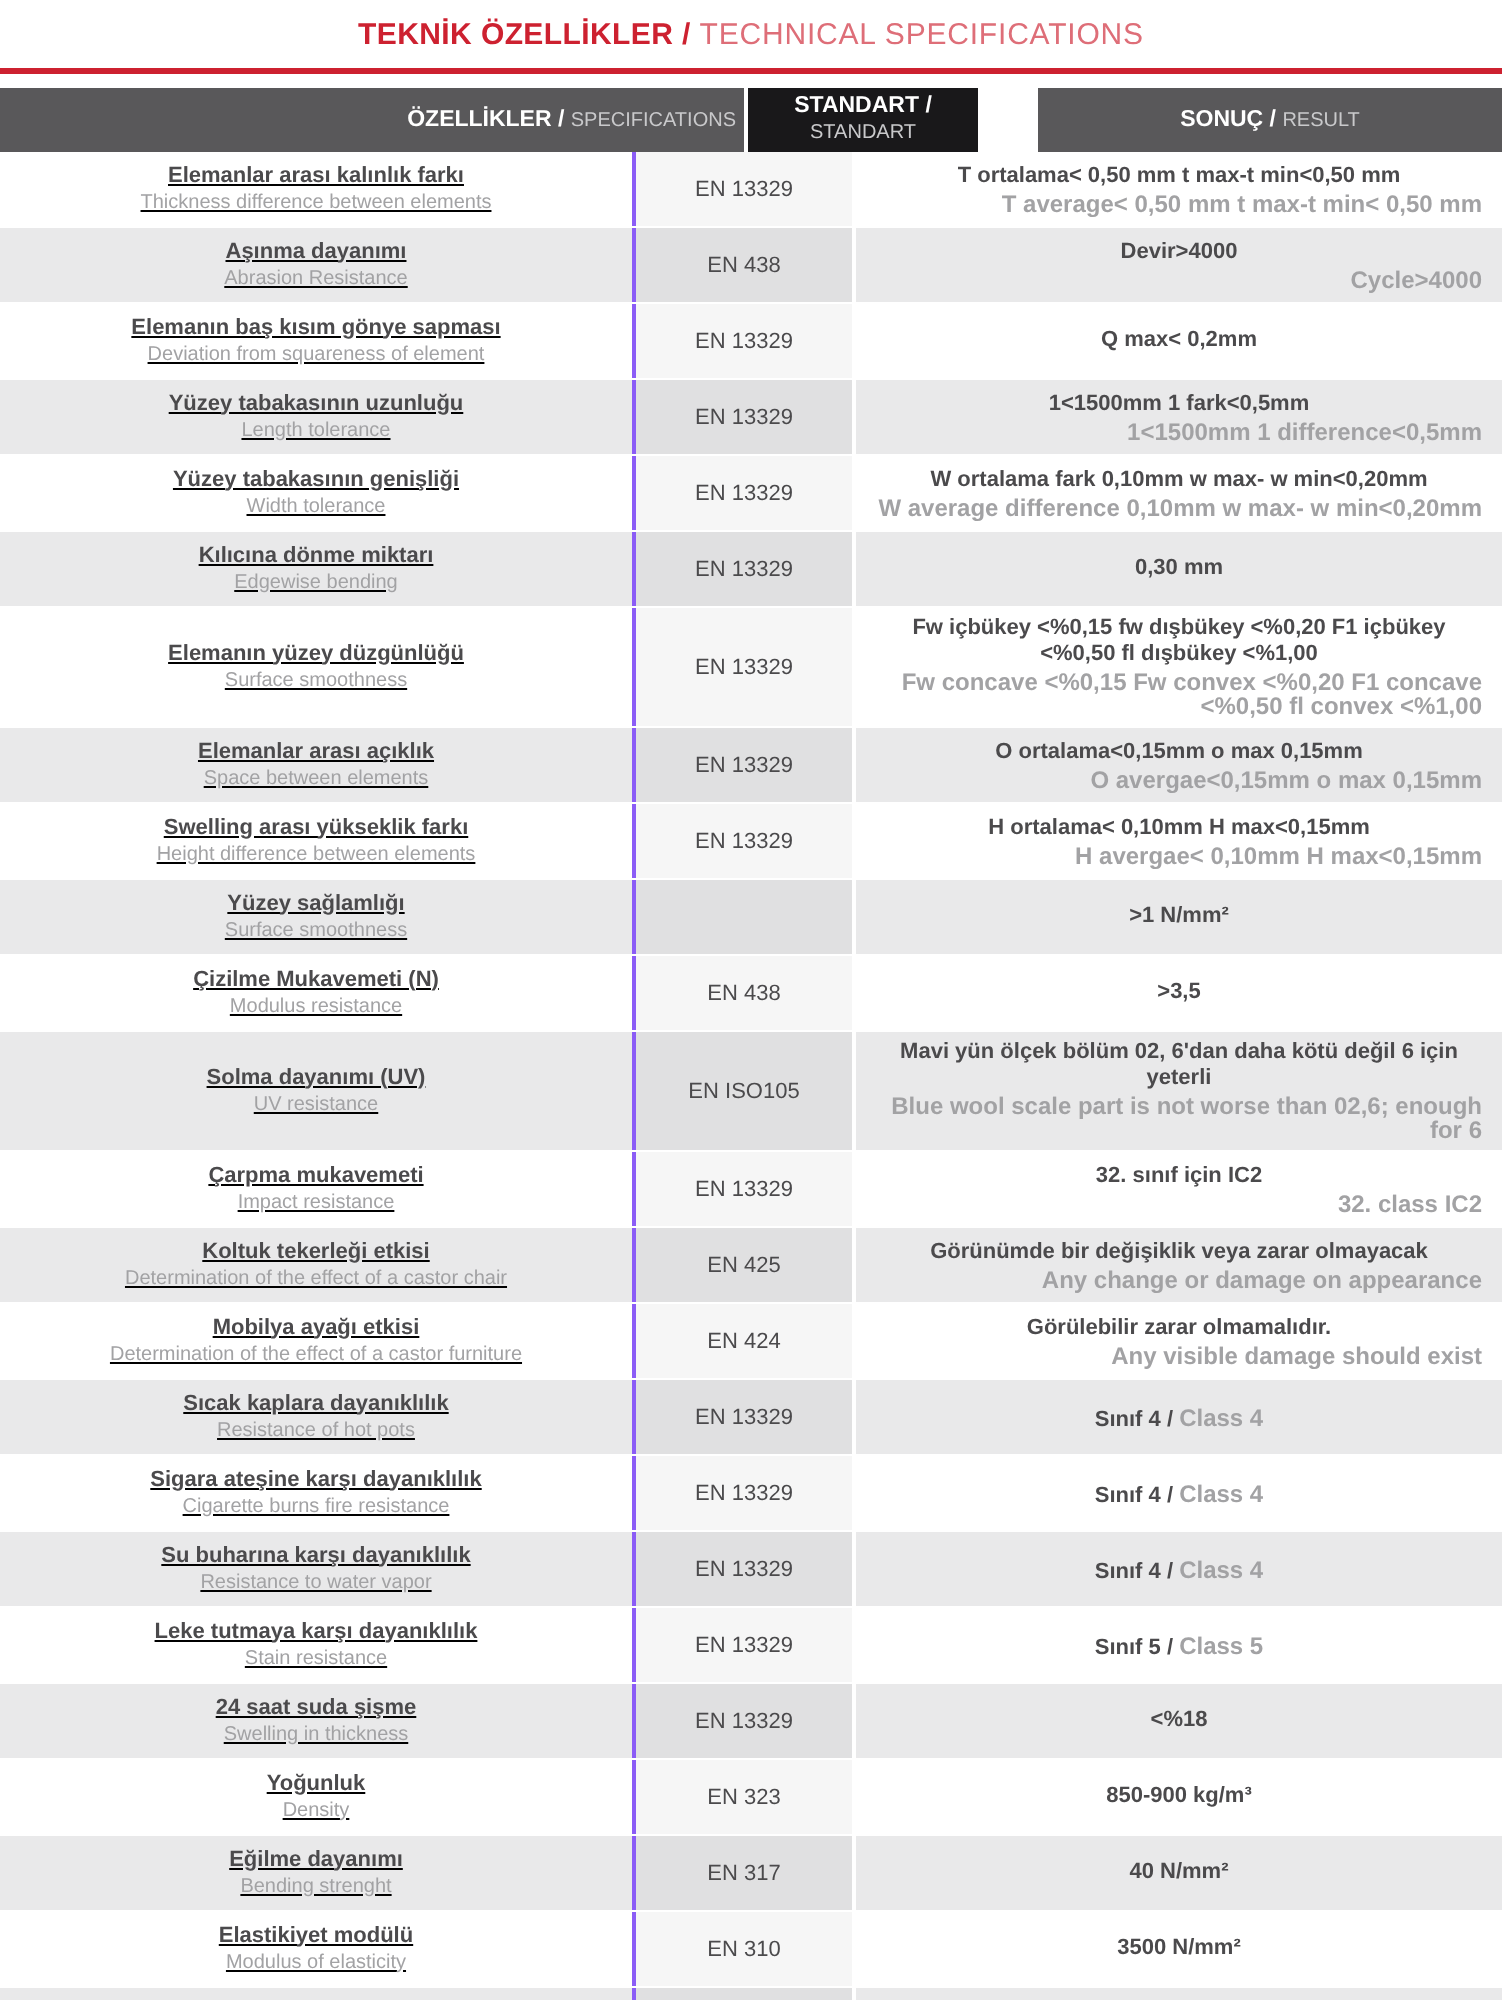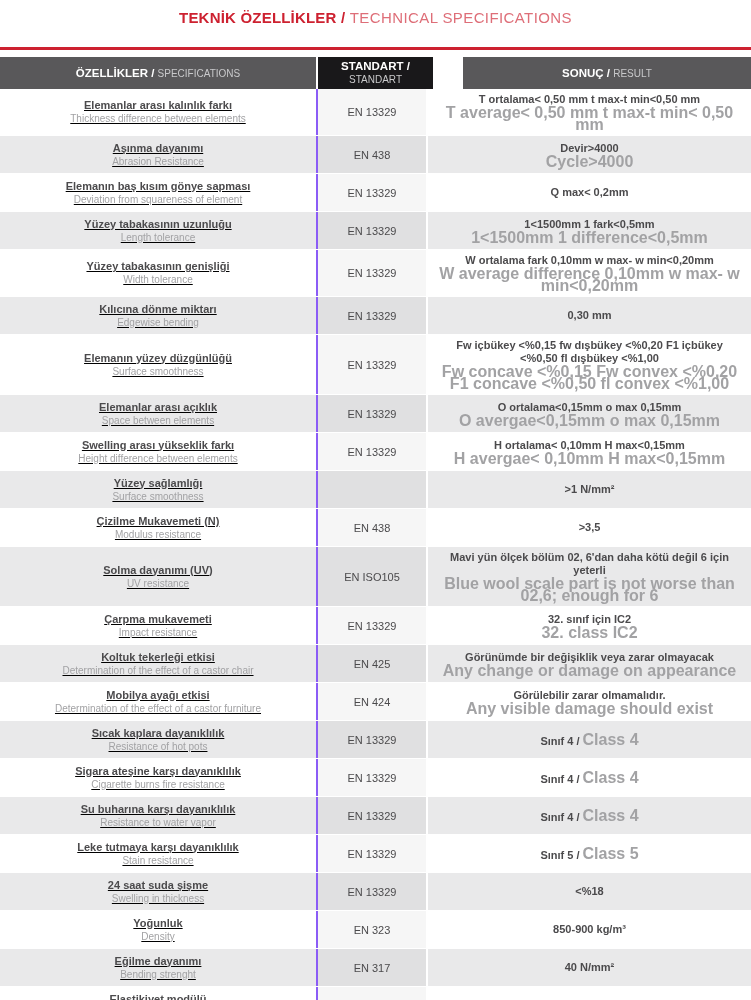--- a/index.html
+++ b/index.html
@@ -5,33 +5,33 @@
   * { margin: 0; padding: 0; box-sizing: border-box; }
   html, body { background: #ffffff; }
   body {
     width: 751px;
     font-family: "Liberation Sans", sans-serif;
     -webkit-font-smoothing: antialiased;
   }
   .page { width: 751px; }
 
   
-  .title-bar { text-align: center; padding: 9px 0 20px 0; }
+  .title-bar { text-align: center; padding: 9px 0 7px 0; }
   .title-tr { color: #cd2130; font-weight: bold; font-size: 15px; letter-spacing: .2px; }
   .title-en { color: #de6e78; font-weight: normal; font-size: 15px; letter-spacing: .4px; }
   .red-rule { height: 3px; background: #cd2130; width: 751px; }
 
   
   .thead { display: flex; margin-top: 7px; }
   .th {
     color: #ffffff; font-size: 11.5px; text-align: center;
     display: flex; flex-direction: column; justify-content: center;
     min-height: 30px; padding: 3px 4px;
   }
-  .th-spec  { width: 318px; background: #59585a; border-right: 2px solid #ffffff; }
+  .th-spec  { width: 374px; background: #59585a; border-right: 2px solid #ffffff; align-items: flex-end; }
   .th-standard { width: 117px; background: #19181a; border-right: 2px solid #ffffff; }
   .th-result { flex: 1; background: #59585a; margin-left: 28px; }
   .h-tr { font-weight: bold; }
   .h-en { color: #c9c9cb; font-size: 10px; font-weight: normal; }
   .th .line { line-height: 13px; }
 
   
   .rows .row { display: flex; min-height: 38px; border-bottom: 1px solid #ffffff; }
   .rows .row:nth-child(even) { background: #e9e9ea; }
   .rows .row:nth-child(odd)  { background: #ffffff; }
@@ -40,21 +40,21 @@
     text-align: center; padding: 4px 10px;
   }
   .c-spec { width: 318px; border-right: 2px solid #8b5cf6; text-decoration: underline; }
   .c-standard { width: 110px; border-right: 2px solid #ffffff; background: rgba(0,0,0,0.035); padding: 4px 2px; }
   .c-result { flex: 1; font-weight: bold; }
 
   .spec-tr { color: #4b4a4c; font-weight: bold; font-size: 11px; line-height: 13px; }
   .spec-en { color: #a2a2a4; font-size: 10px; line-height: 12px; margin-top: 1px; }
   .std-val { color: #4b4a4c; font-size: 11px; }
   .res-tr { color: #4b4a4c; font-size: 11px; line-height: 13px; }
-  .res-en { color: #a2a2a4; font-size: 16px; line-height: 12px; margin-top: 1px; }
+  .res-en { color: #a2a2a4; font-size: 12px; line-height: 12px; margin-top: 1px; text-align: right; }
   span.res-tr, span.res-en { margin-top: 0; }
 </style>
 </head>
 <body>
 
 <div class="page">
 
   <div class="title-bar">
     <span class="title-tr">TEKNİK ÖZELLİKLER /</span>
     <span class="title-en">TECHNICAL SPECIFICATIONS</span>

